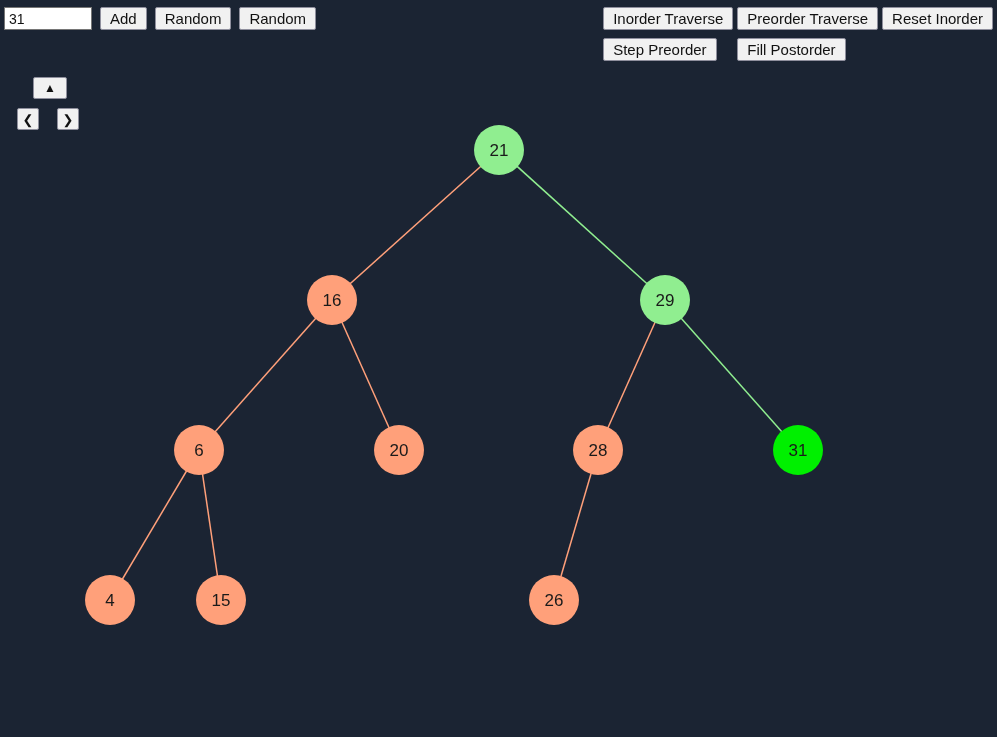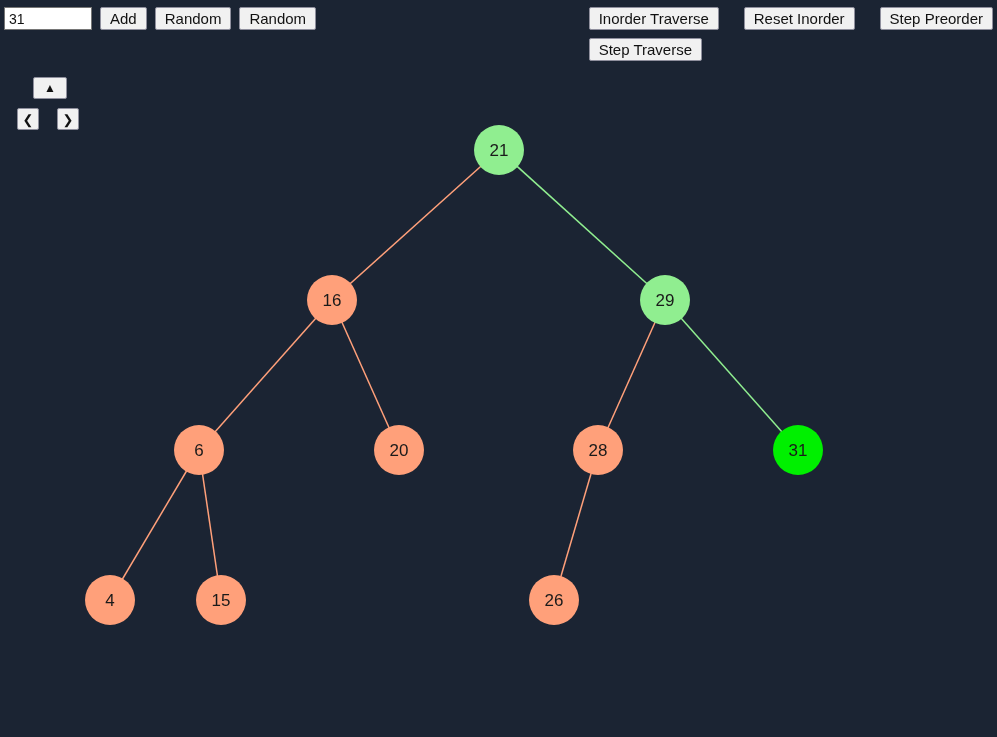--- a/index.html
+++ b/index.html
@@ -33,21 +33,21 @@
     font-family:"Liberation Sans",sans-serif;
     font-size:14px;
     border:1px solid #767676;
     padding:1px 4px;
     background:#fff;color:#111;
   }
   .toolbar-right{
     position:absolute;top:7px;right:4px;
     display:grid;
     grid-template-columns:auto auto auto;
-    gap:8px 25px;
+    gap:8px 4px;
     justify-items:start;
   }
   .nav-btn{
     position:absolute;
     padding:0;
     text-align:center;
   }
   #nav-up{left:33px;top:77px;width:34px;height:22px;font-size:12px;}
   #nav-left{left:17px;top:108px;width:22px;height:22px;font-size:13px;}
   #nav-right{left:57px;top:108px;width:22px;height:22px;font-size:13px;}
@@ -118,20 +118,21 @@
   <div class="tb-row">
     <input type="text" value="31" style="">
     <button>Add</button>
     <button>Random</button>
     <button>Random</button>
   </div>
 </div>
 
 <div class="toolbar-right">
   <button>Inorder Traverse</button>
+  <button>Preorder Traverse</button>
   <button>Reset Inorder</button>
   <button>Step Preorder</button>
-  <button>Step Traverse</button>
+  <button>Fill Postorder</button>
 </div>
 
 <button id="nav-up" class="nav-btn">▲</button>
 <button id="nav-left" class="nav-btn">❮</button>
 <button id="nav-right" class="nav-btn">❯</button>
 
 </body></html>

